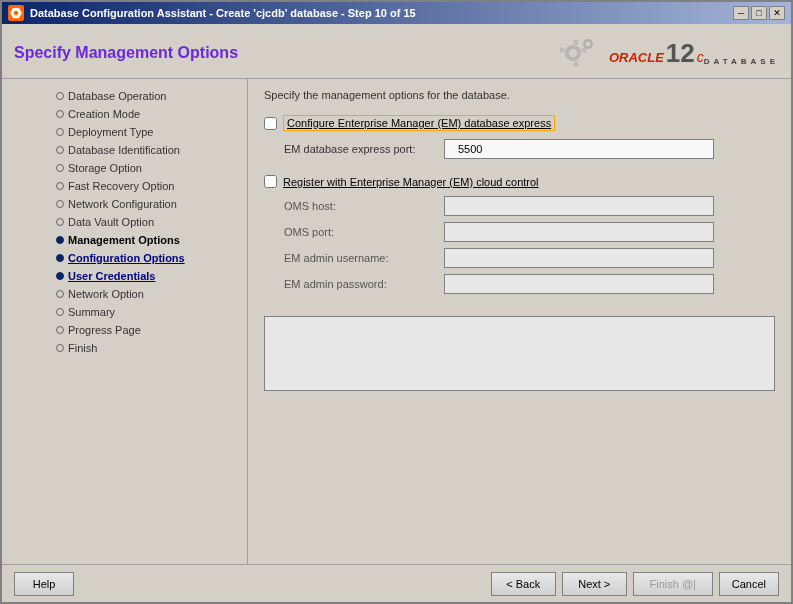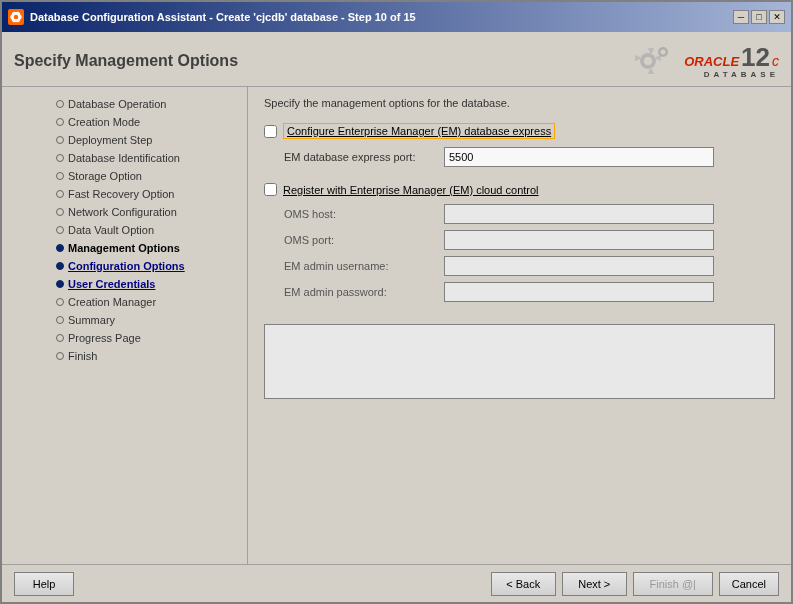--- a/index.html
+++ b/index.html
@@ -22,21 +22,21 @@
       flex-direction: column;
     }
 
     .title-bar {
       background: linear-gradient(to right, #0a246a, #a6b5d7);
       color: white;
       padding: 4px 6px;
       display: flex;
       align-items: center;
       justify-content: space-between;
-      height: 30px;
+      height: 22px;
       flex-shrink: 0;
     }
 
     .title-bar-left {
       display: flex;
       align-items: center;
       gap: 6px;
     }
 
     .title-bar-icon {
@@ -82,21 +82,21 @@
       display: flex;
       align-items: center;
       justify-content: space-between;
       flex-shrink: 0;
       border-bottom: 1px solid #a0a0a0;
     }
 
     .page-title {
       font-size: 16px;
       font-weight: bold;
-      color: #404040;
+      color: #6d28d9;
     }
 
     
     .main-content {
       display: flex;
       flex: 1;
       overflow: hidden;
       margin-left: 46px;
     }
 
@@ -204,21 +204,21 @@
     .form-label.enabled {
       color: #333;
     }
 
     .form-input {
       width: 270px;
       height: 20px;
       border: 1px solid #808080;
       background: #e8e8e8;
       font-size: 11px;
-      padding: 2px 4px;
+      padding: 2px 13px;
       color: #555;
     }
 
     .form-input.with-value {
       background: white;
       color: #000;
     }
 
     .section-divider {
       height: 10px;
@@ -292,21 +292,20 @@
       gap: 8px;
     }
 
     .gear-svg {
       width: 55px;
       height: 42px;
     }
 
     .logo-text-area {
       display: flex;
-      flex-direction: column;
       align-items: flex-end;
     }
 
     .oracle-brand {
       display: flex;
       align-items: baseline;
       gap: 2px;
     }
 
     .oracle-word {
@@ -388,21 +387,21 @@
       <div class="sidebar-item">
         <div class="sidebar-dot empty"></div>
         <span>Database Operation</span>
       </div>
       <div class="sidebar-item">
         <div class="sidebar-dot empty"></div>
         <span>Creation Mode</span>
       </div>
       <div class="sidebar-item">
         <div class="sidebar-dot empty"></div>
-        <span>Deployment Step</span>
+        <span>Deployment Type</span>
       </div>
       <div class="sidebar-item">
         <div class="sidebar-dot empty"></div>
         <span>Database Identification</span>
       </div>
       <div class="sidebar-item">
         <div class="sidebar-dot empty"></div>
         <span>Storage Option</span>
       </div>
       <div class="sidebar-item">
@@ -424,21 +423,21 @@
       <div class="sidebar-item active">
         <div class="sidebar-dot blue-filled"></div>
         <span>Configuration Options</span>
       </div>
       <div class="sidebar-item active">
         <div class="sidebar-dot blue-filled"></div>
         <span>User Credentials</span>
       </div>
       <div class="sidebar-item">
         <div class="sidebar-dot empty"></div>
-        <span>Creation Manager</span>
+        <span>Network Option</span>
       </div>
       <div class="sidebar-item">
         <div class="sidebar-dot empty"></div>
         <span>Summary</span>
       </div>
       <div class="sidebar-item">
         <div class="sidebar-dot empty"></div>
         <span>Progress Page</span>
       </div>
       <div class="sidebar-item">

